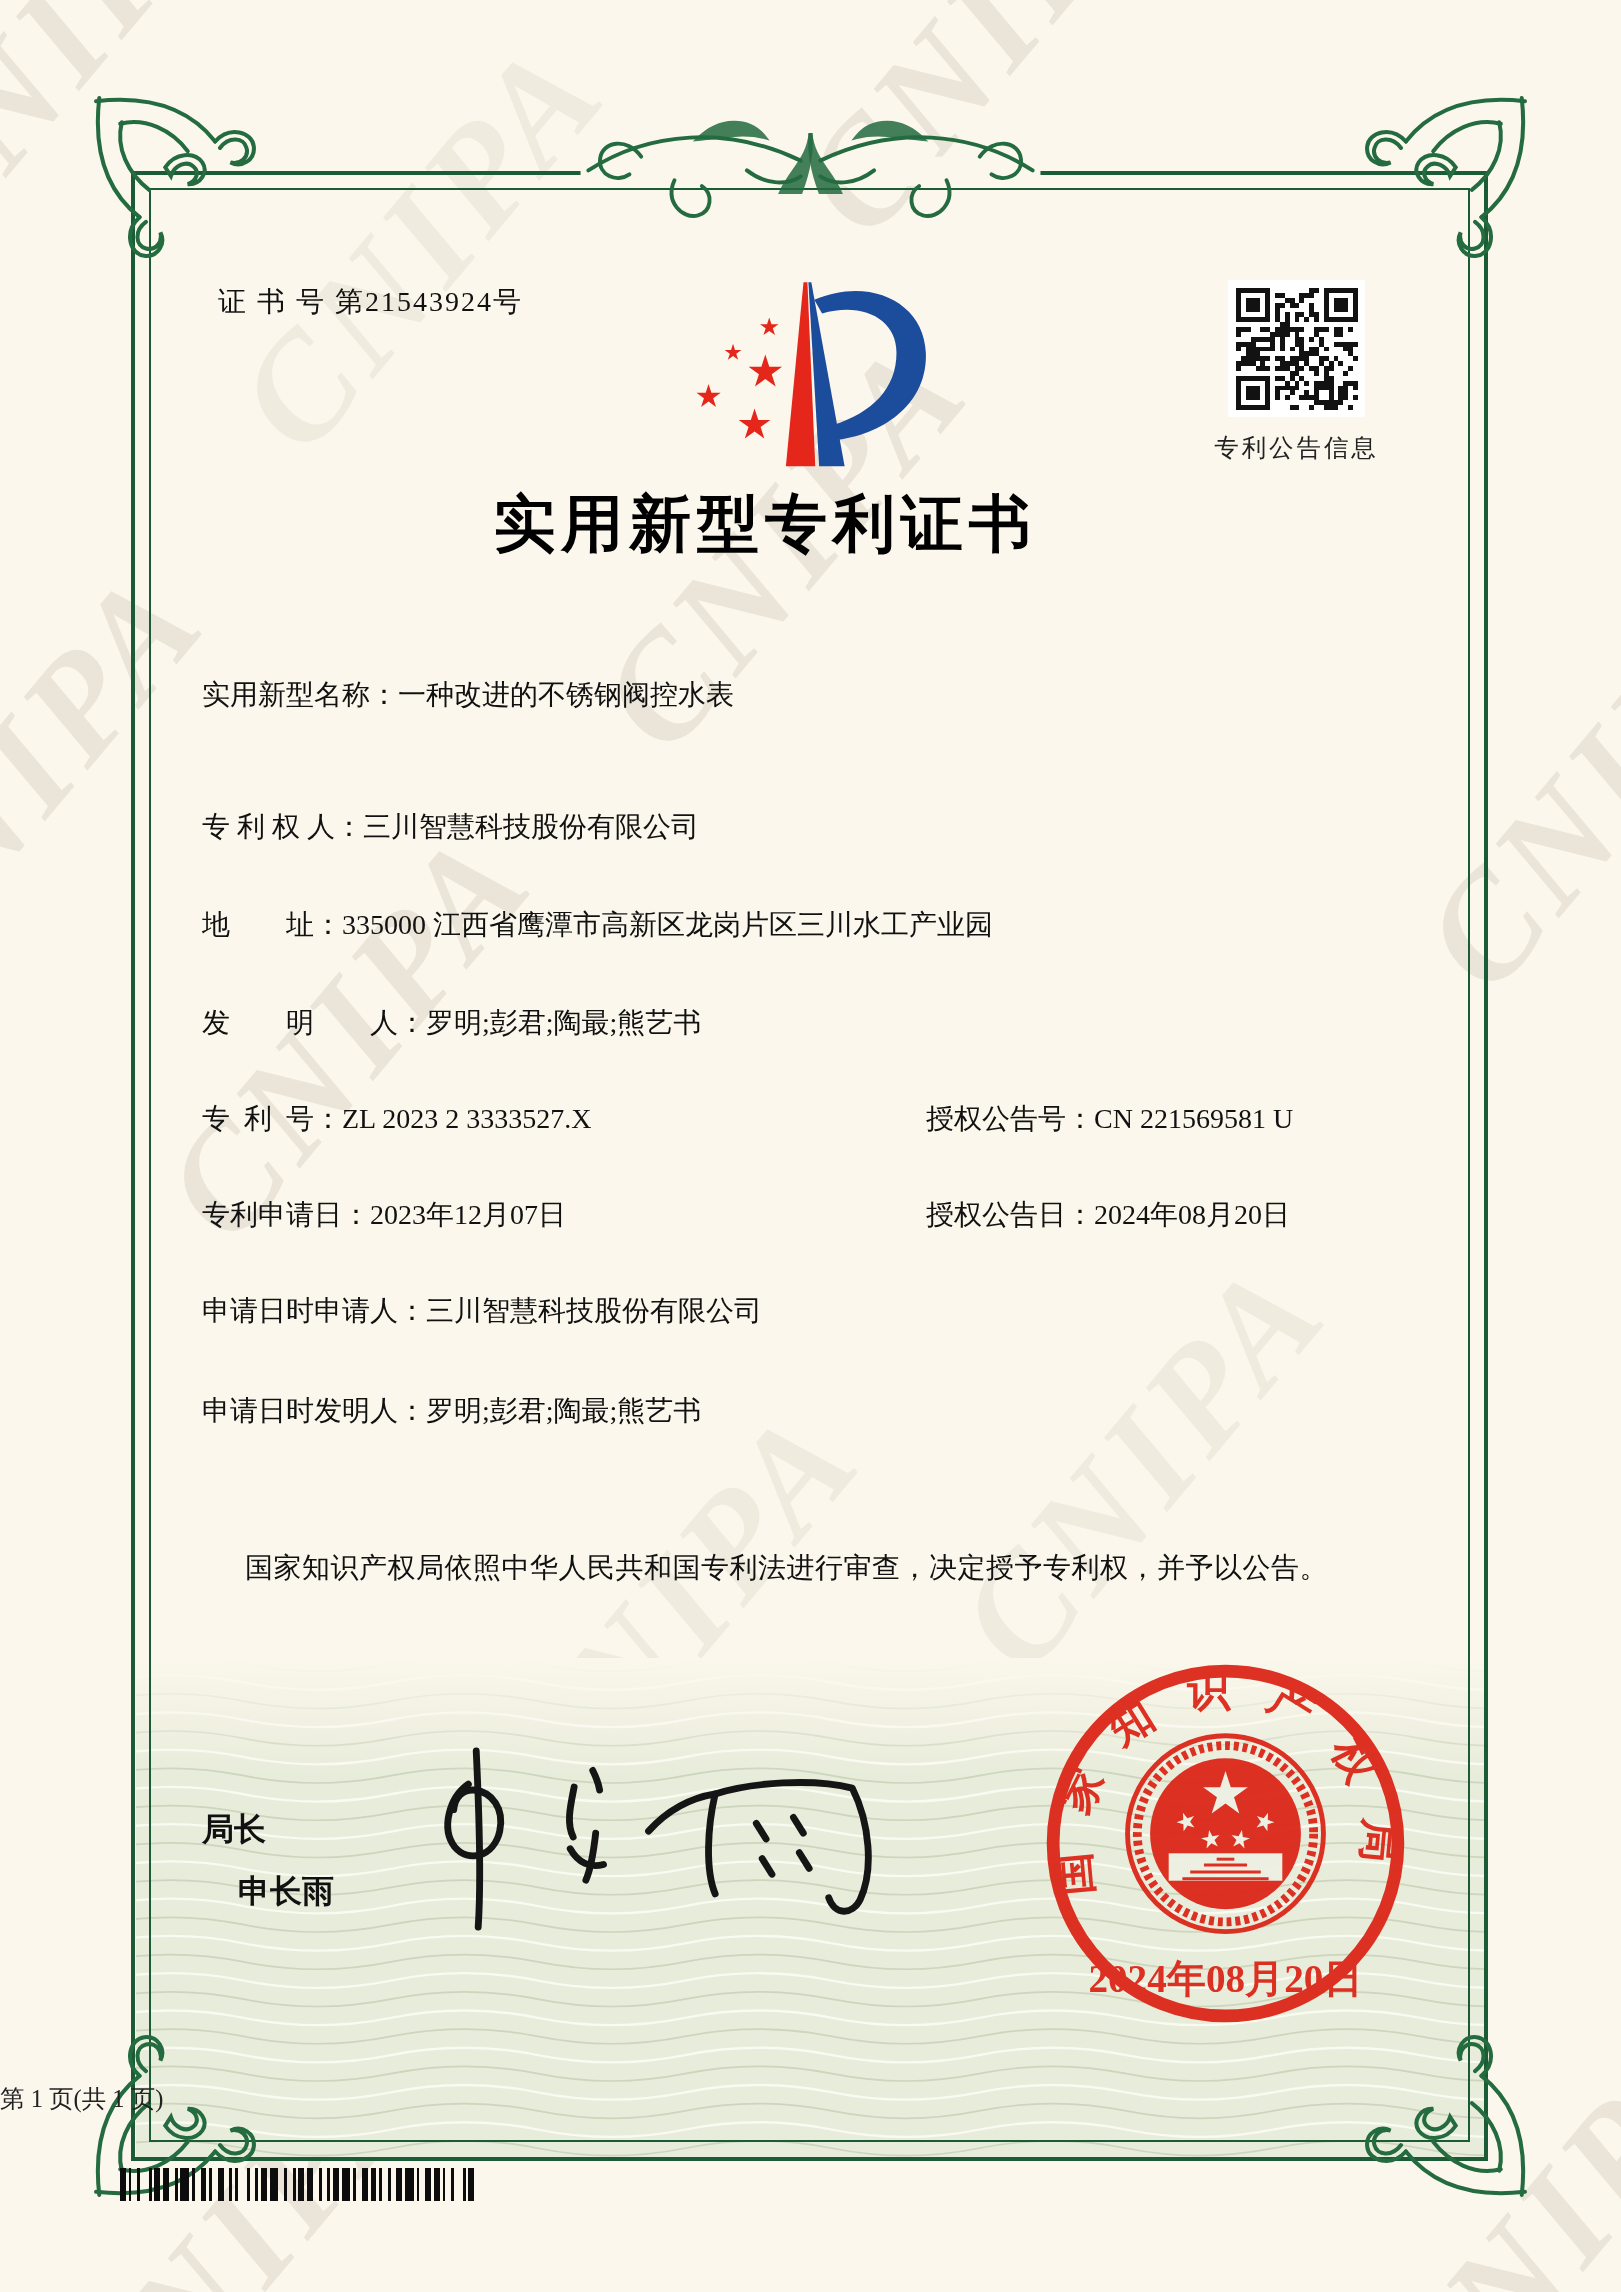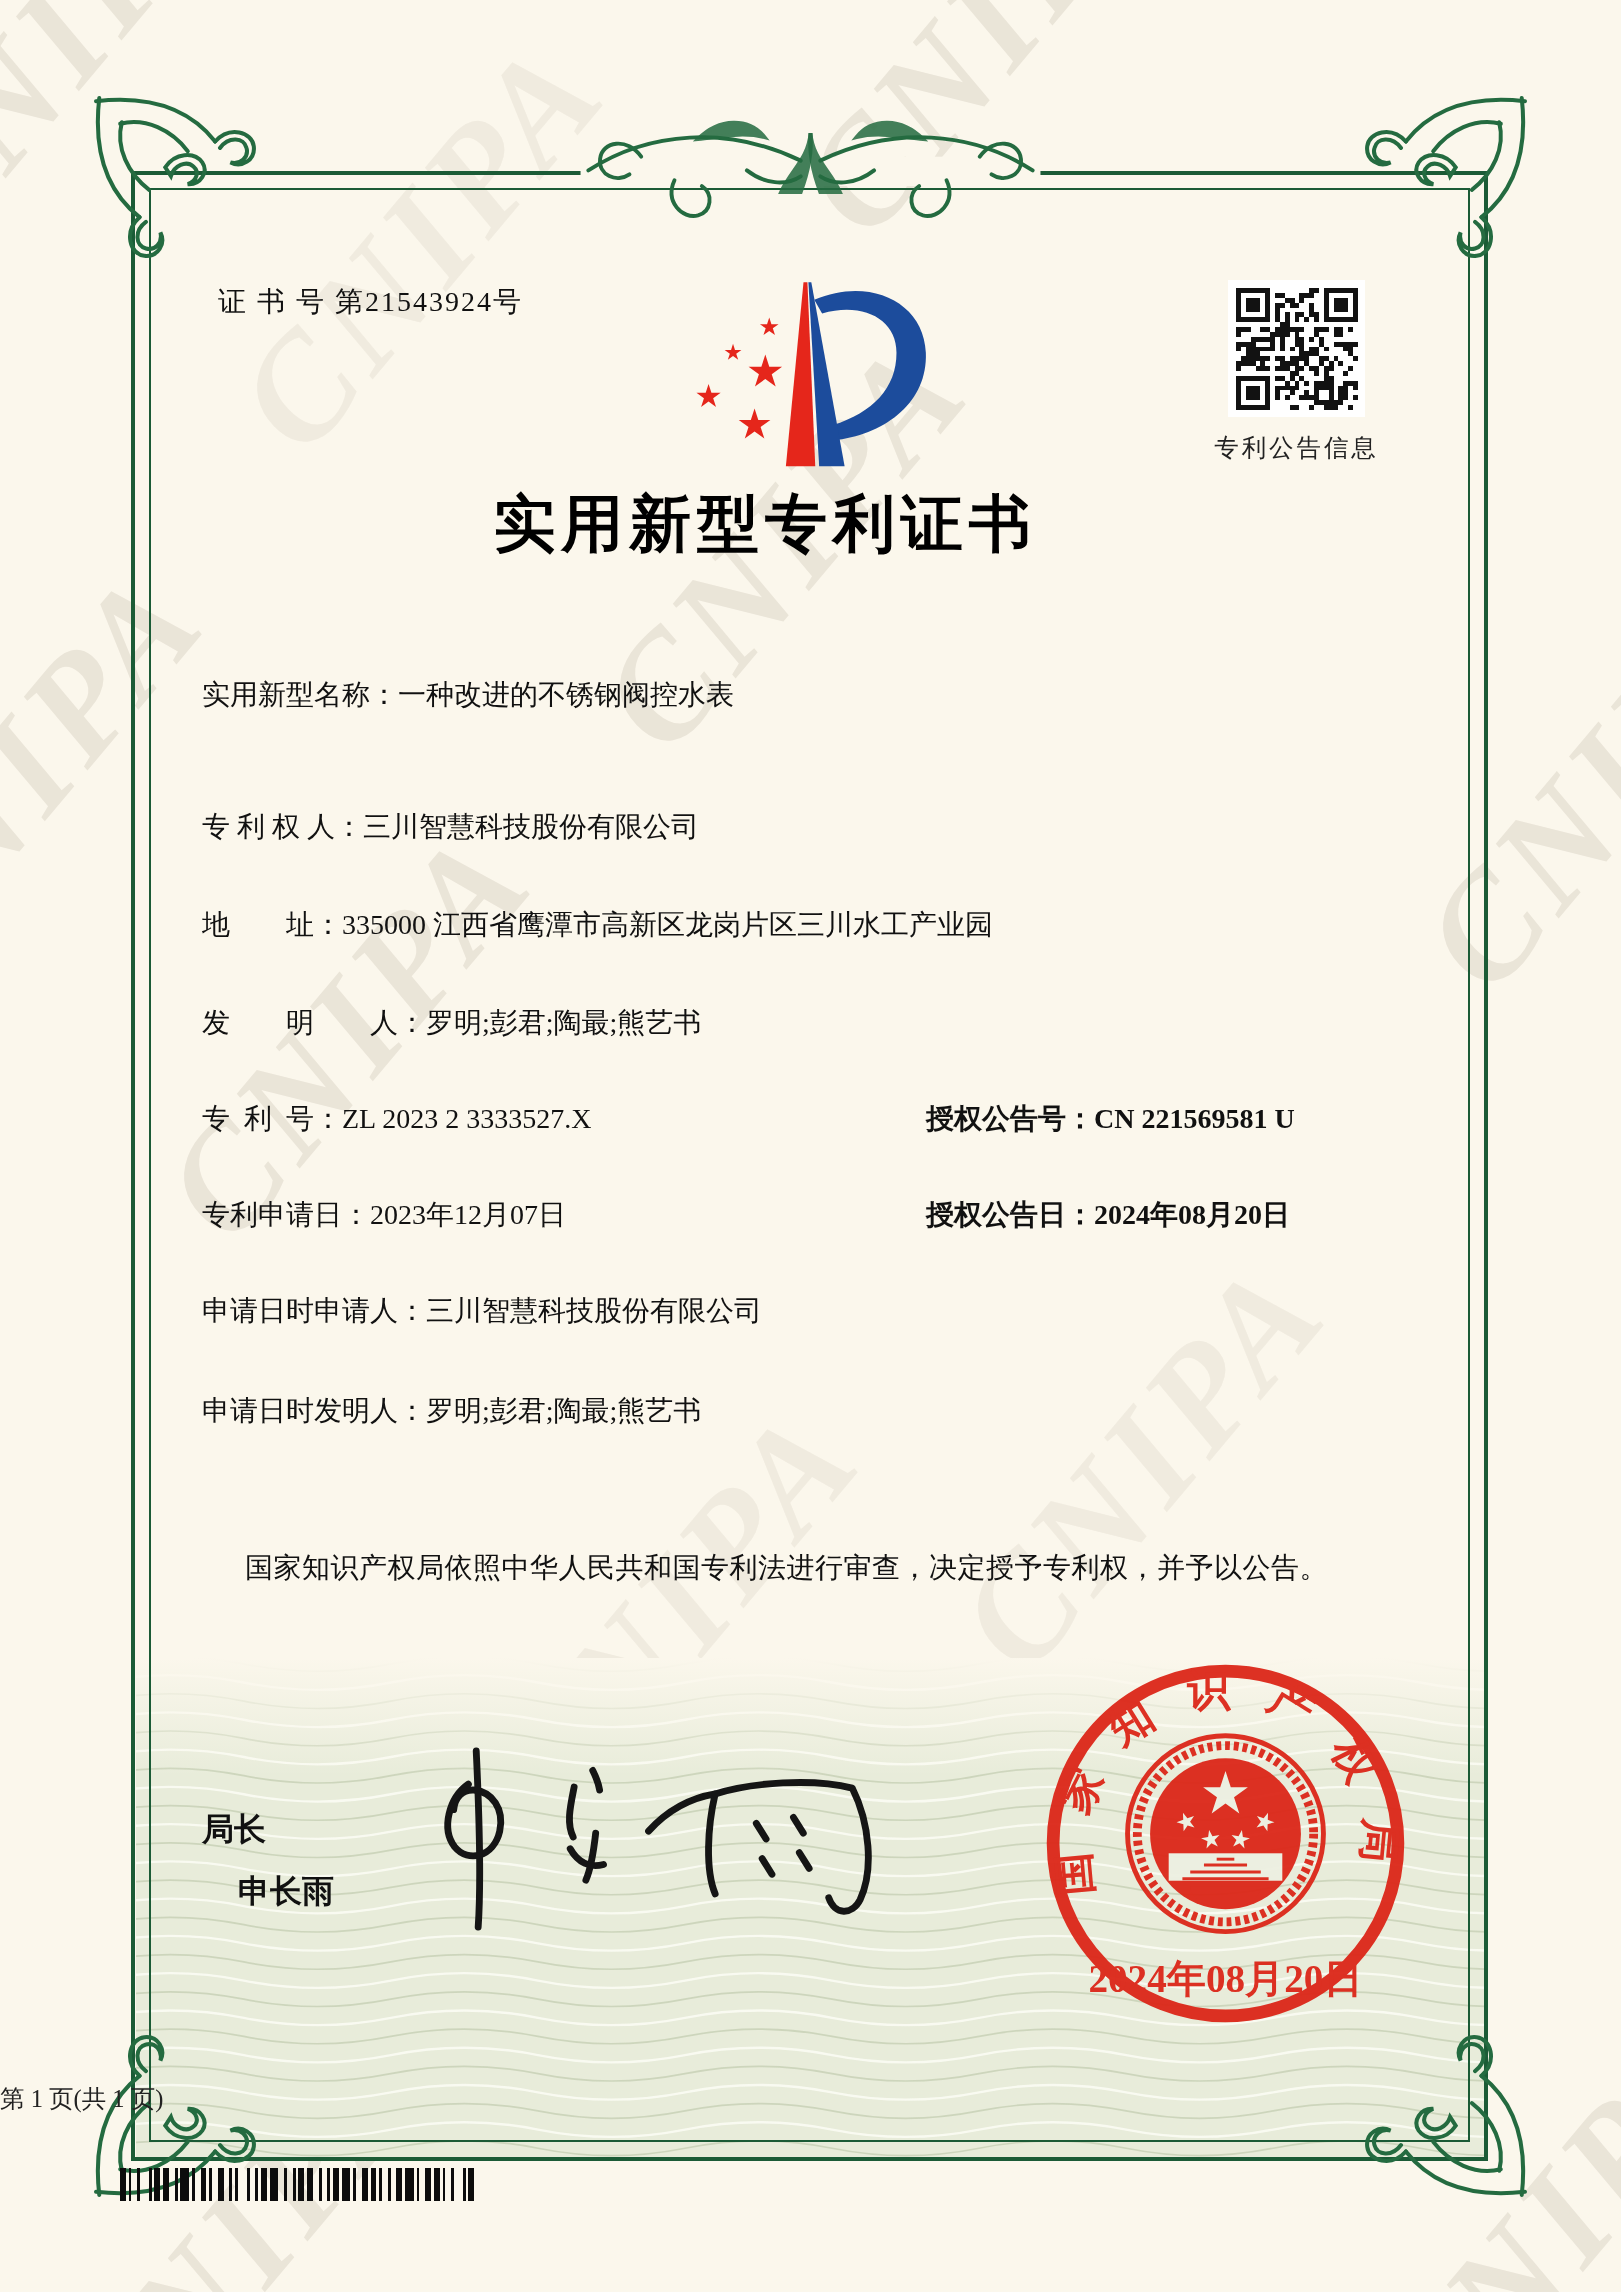--- a/index.html
+++ b/index.html
@@ -27,21 +27,21 @@
   .qr-block{position:absolute;left:1212px;top:280px;width:169px;text-align:center;}
   .qr-box{width:137px;height:137px;background:#fff;margin:0 auto;padding:0;
       display:flex;align-items:center;justify-content:center;}
   .qr-label{margin-top:13.7px;font-size:24.5px;letter-spacing:2.9px;color:#222;}
   .title{position:absolute;left:0;top:482px;width:1530px;text-align:center;
       font-size:62px;font-weight:900;letter-spacing:5.9px;color:#000;}
   
   .row{position:absolute;left:202px;font-size:28px;white-space:nowrap;}
   .lbl{white-space:pre;}
   .val{white-space:pre;}
-  .col2{position:absolute;left:724px;top:0;white-space:nowrap;font-weight:bold;}
+  .col2{position:absolute;left:724px;top:0;white-space:nowrap;}
   
   .para{position:absolute;left:188px;width:1255px;font-size:28px;letter-spacing:0.5px;white-space:nowrap;}
   .para.indent{padding-left:57px;}
   
   .sig-title{position:absolute;left:202px;top:1808px;font:700 32px "Liberation Sans","DejaVu Sans",sans-serif;}
   .sig-name{position:absolute;left:202px;top:1870px;font:700 32px "Liberation Sans","DejaVu Sans",sans-serif;margin-left:36px;}
   .sig-img{position:absolute;left:392px;top:1733px;}
   
   .seal{position:absolute;left:1010px;top:1628px;opacity:.94;}
   

